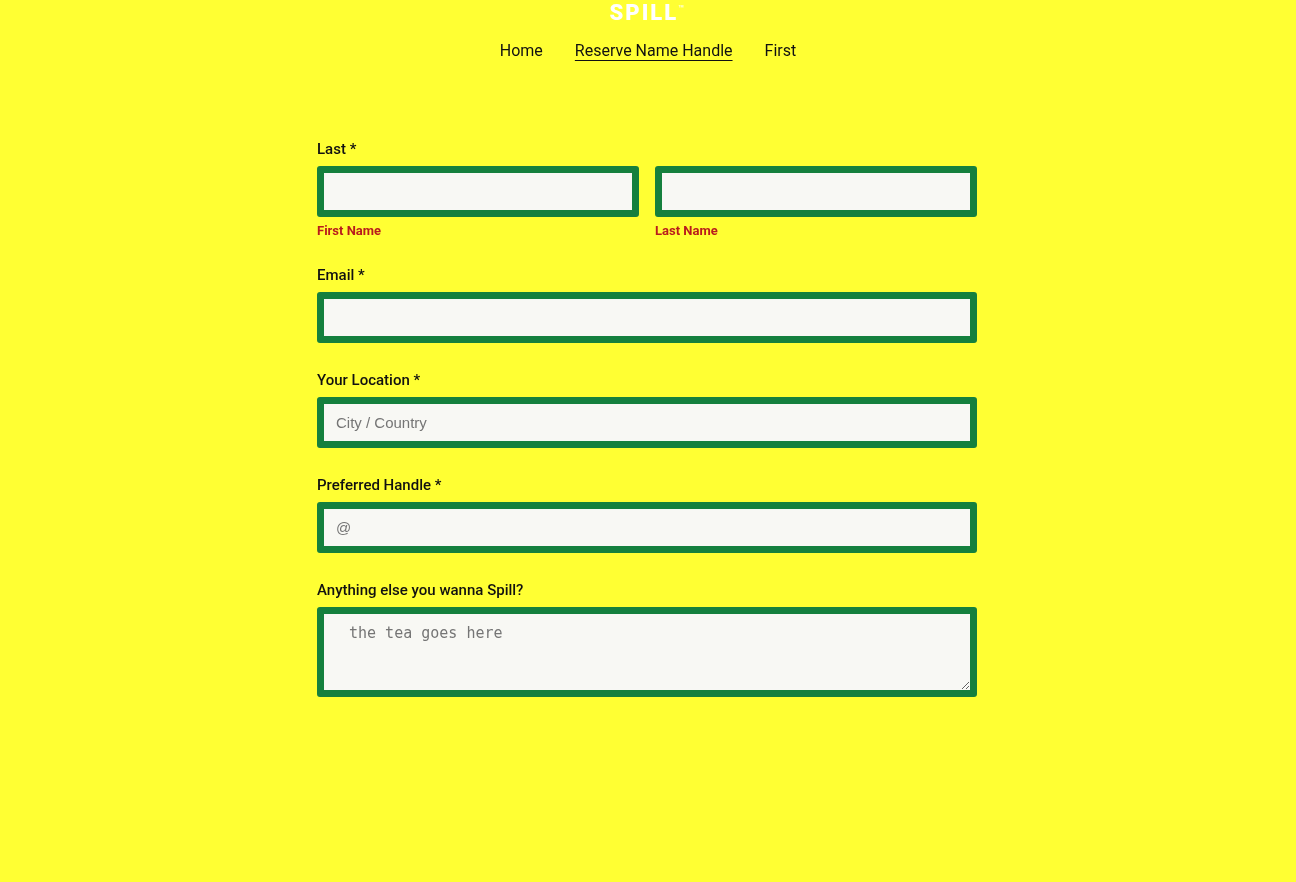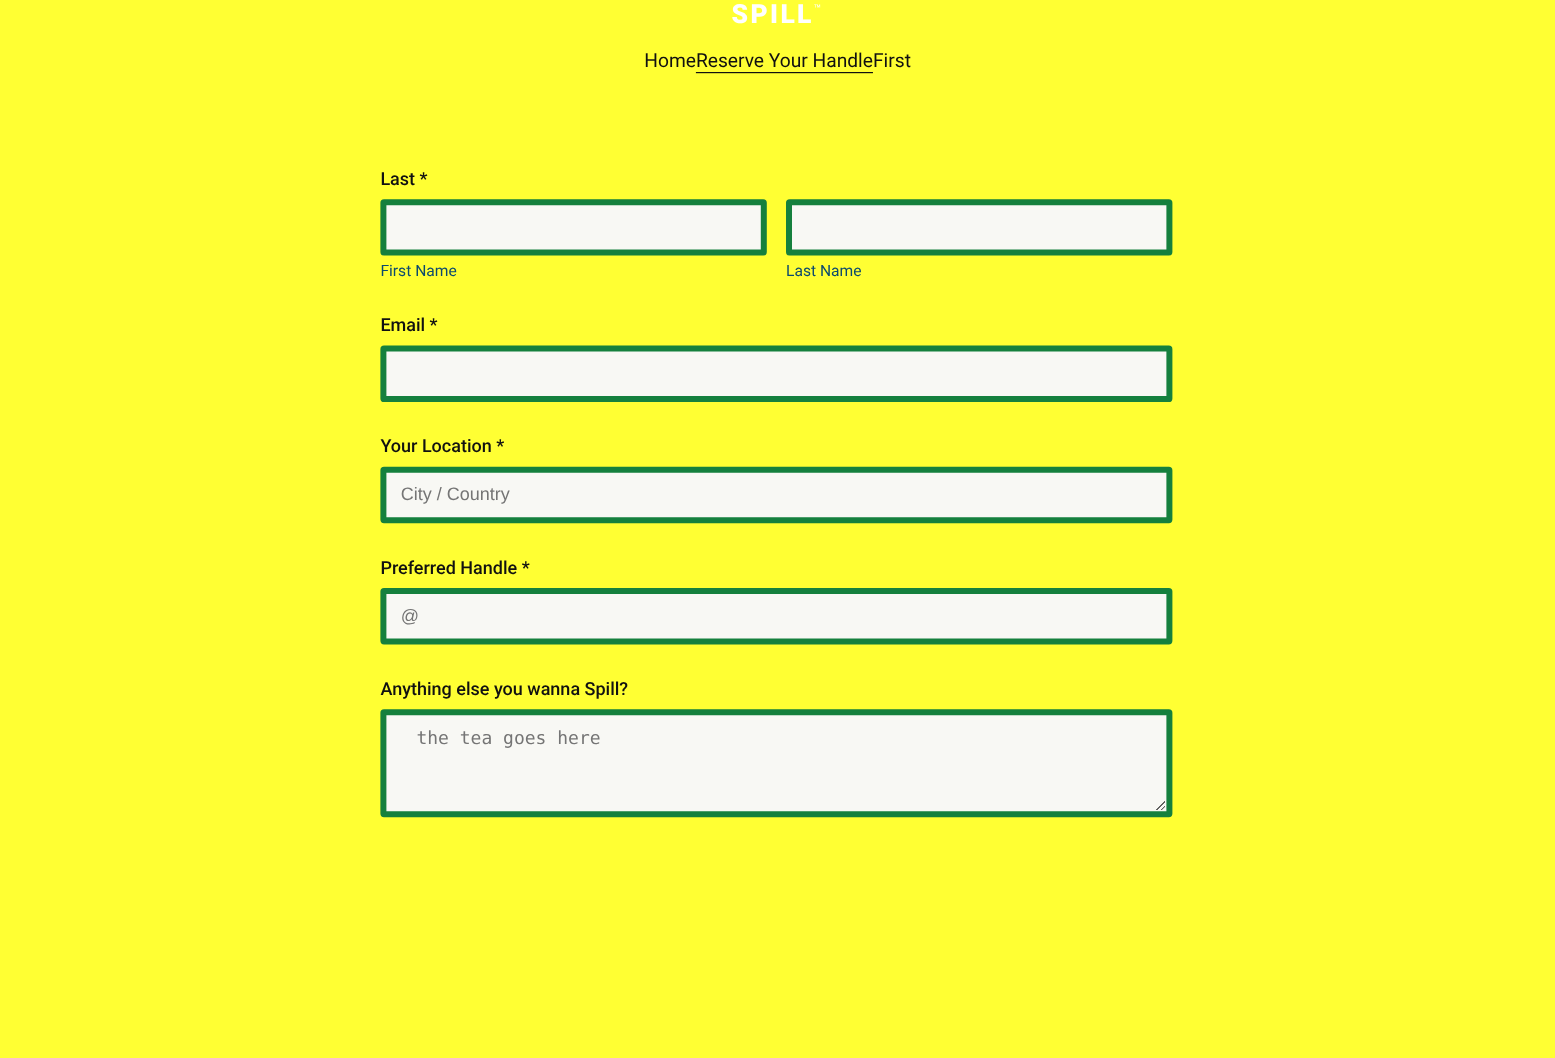--- a/index.html
+++ b/index.html
@@ -32,20 +32,21 @@
       text-transform: uppercase;
     }
 
     .logo sup {
       font-size: 10px;
       font-weight: normal;
     }
 
     nav {
       display: flex;
+      gap: 32px;
       align-items: center;
       justify-content: center;
     }
 
     nav a {
       text-decoration: none;
       color: #111;
       font-size: 16px;
       font-weight: 400;
     }
@@ -80,30 +81,31 @@
     }
 
     .name-col {
       display: flex;
       flex-direction: column;
       flex: 1;
     }
 
     .sub-label {
       font-size: 13px;
-      color: #0c4a6e;
+      color: #b91c1c;
       margin-top: 6px;
+      font-weight: bold;
     }
 
     input[type="text"],
     input[type="email"],
     textarea {
       width: 100%;
       background-color: #f8f8f4;
-      border: 5px solid #15803d;
+      border: 7px solid #15803d;
       border-radius: 3px;
       padding: 10px 12px;
       font-size: 15px;
       color: #111;
       outline: none;
     }
 
     textarea {
       height: 90px;
       resize: vertical;
@@ -123,21 +125,21 @@
   </style>
 </head>
 <body>
 
 <header>
   <div class="logo">
     <span>SPILL</span><sup>™</sup>
   </div>
   <nav>
     <a href="#">Home</a>
-    <a href="#" class="active">Reserve Your Handle</a>
+    <a href="#" class="active">Reserve Name Handle</a>
     <a href="#">First</a>
   </nav>
 </header>
 
 <div class="form-container">
 
   <div class="form-group">
     <label class="form-label">Last *</label>
     <div class="name-row">
       <div class="name-col">

